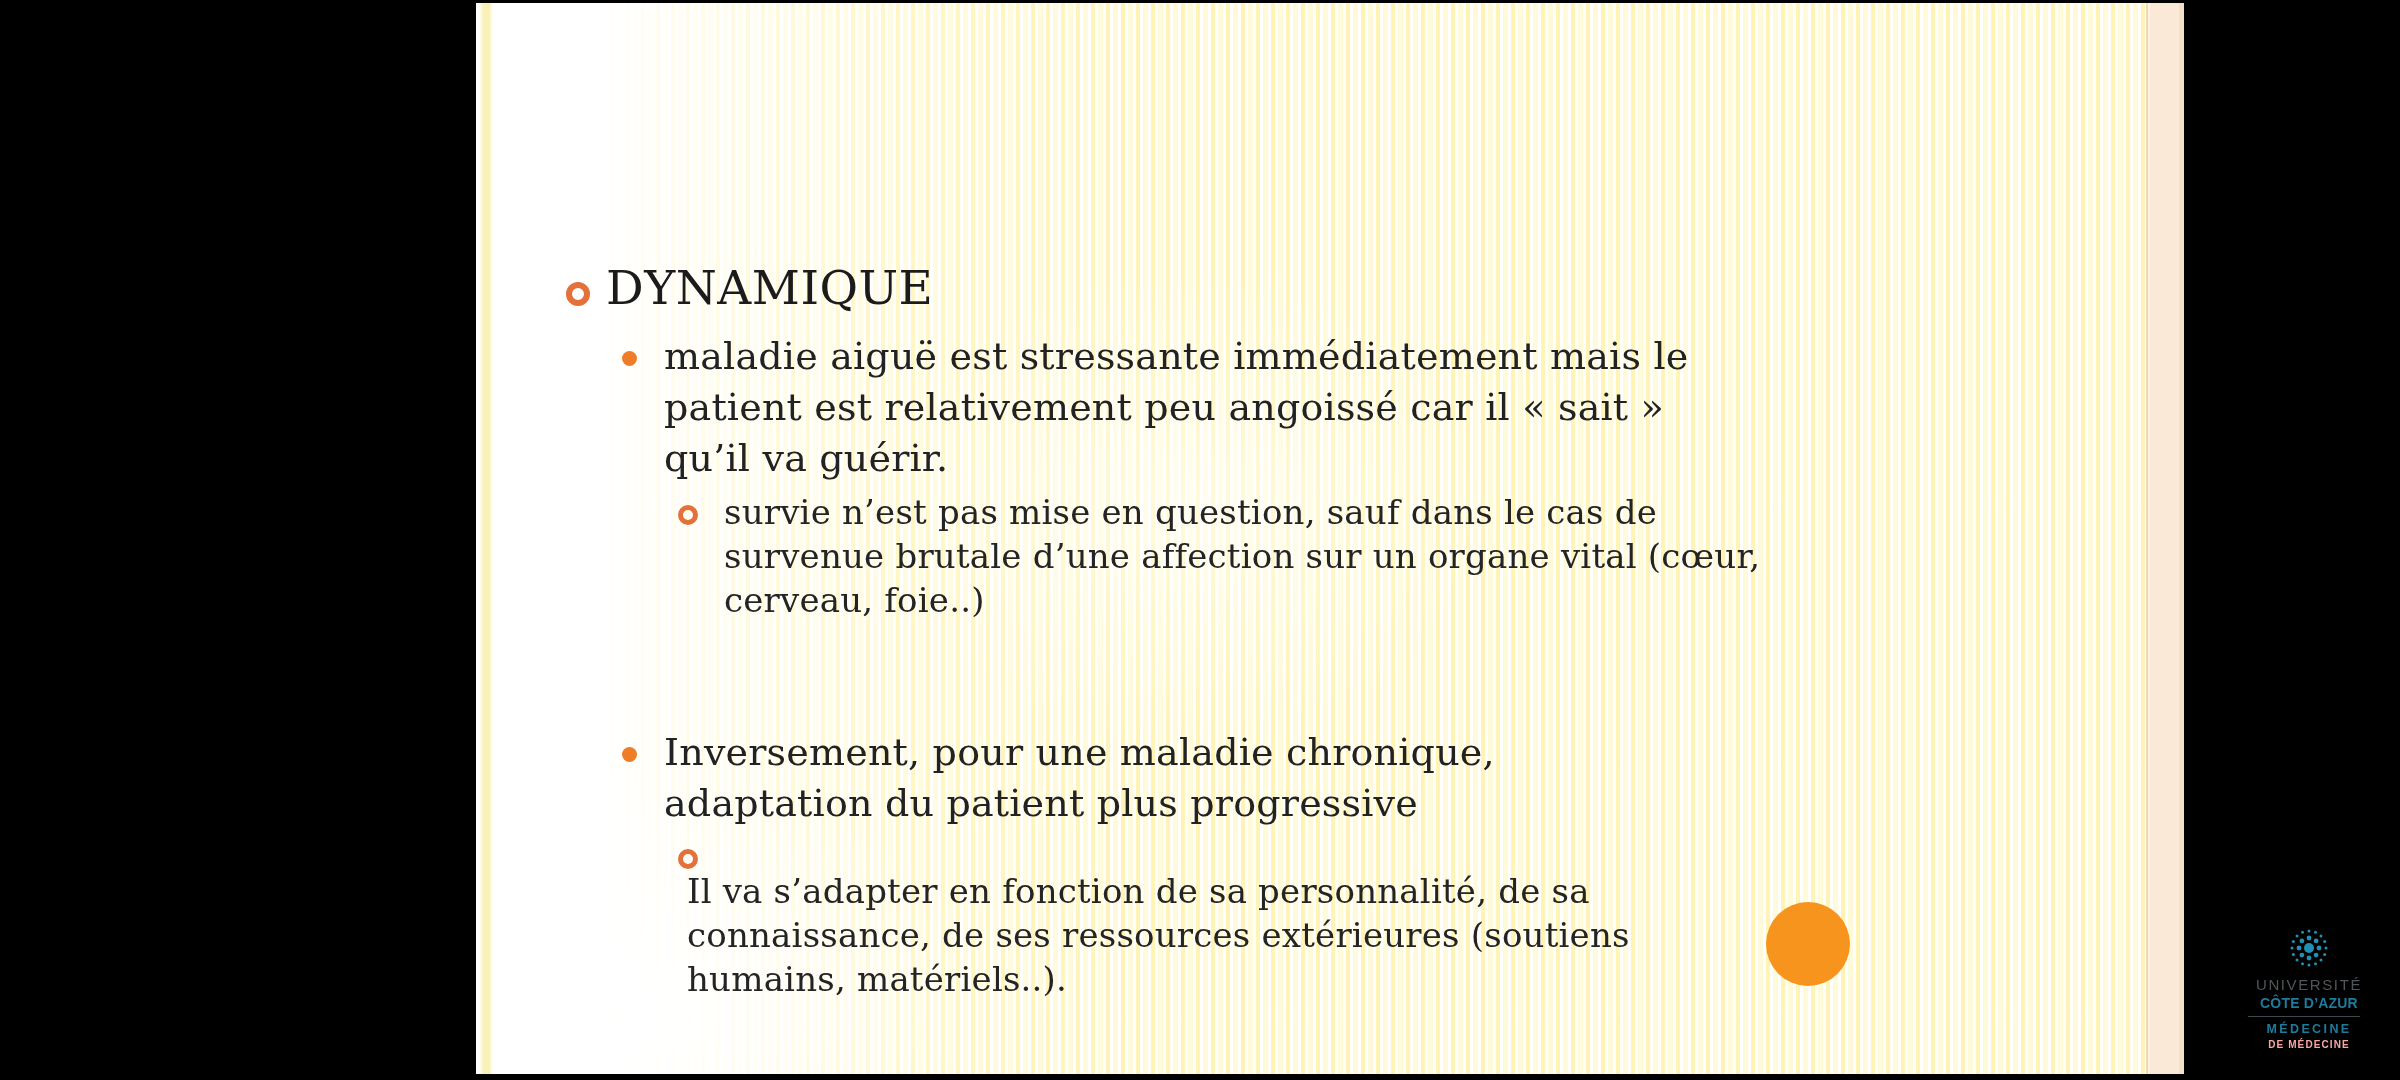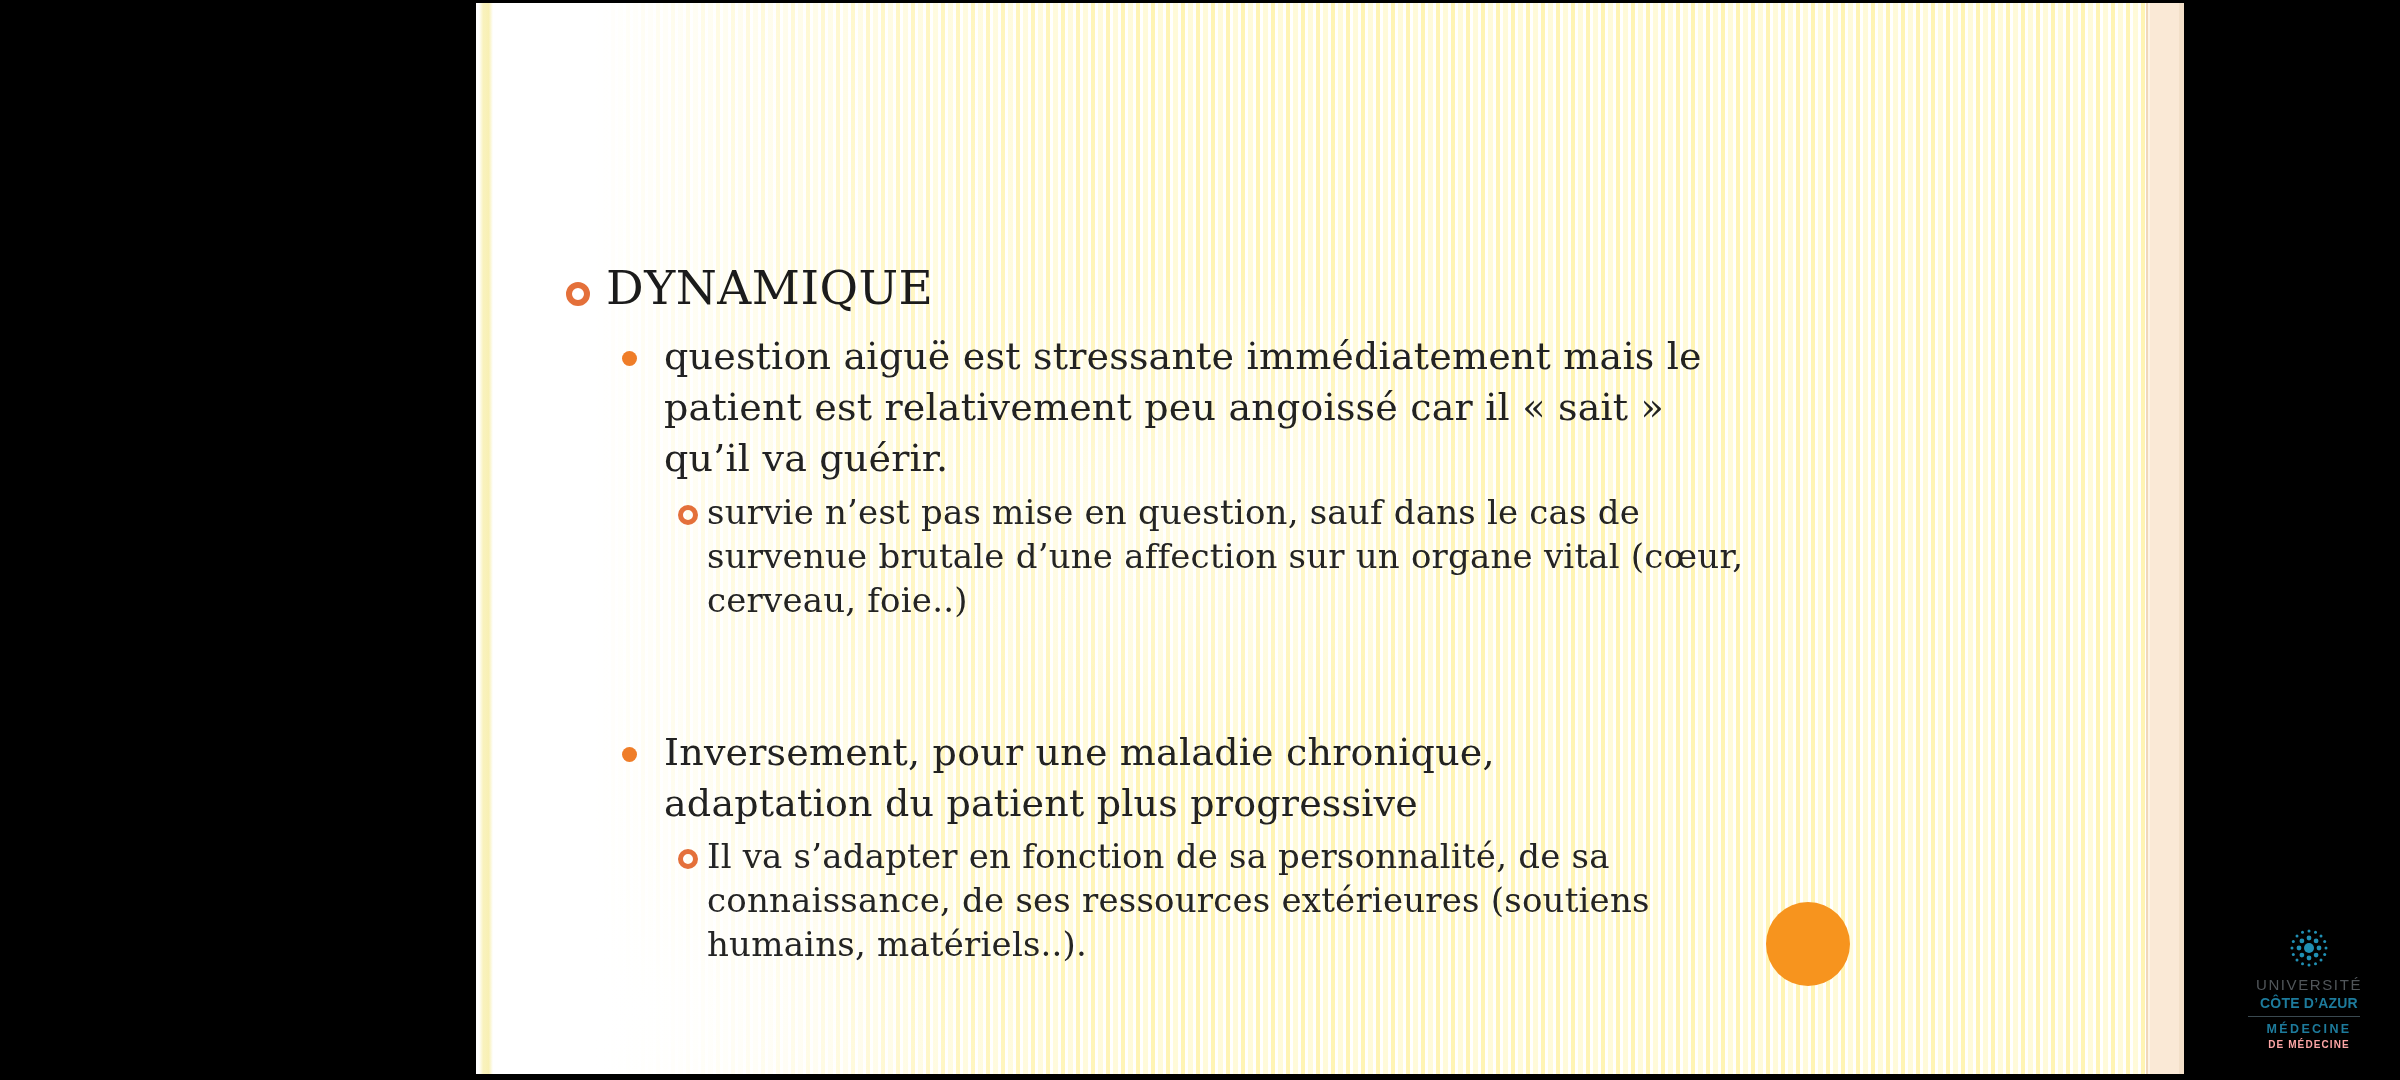--- a/index.html
+++ b/index.html
@@ -75,24 +75,24 @@
     letter-spacing: 0.2px;
   }
   .t-l2 {
     font-size: 34px; line-height: 44px;
     color: #242424; white-space: pre-line; margin-left: 9px;
     letter-spacing: 0.2px;
   }
 
   #blk-title { left: 90px;  top: 258px; }
   #blk-i0    { left: 146px; top: 328px; }
-  #blk-i1    { left: 202px; top: 487px; }
+  #blk-i1    { left: 202px; top: 487px; gap: 17px; }
   #blk-i2    { left: 202px; top: 624px; }
   #blk-i3    { left: 146px; top: 724px; }
-  #blk-i4    { left: 202px; top: 831px; }
+  #blk-i4    { left: 202px; top: 831px; flex-direction: column; }
 
   .accent-circle {
     position: absolute;
     left: 1290px; top: 899px;
     width: 84px; height: 84px;
     border-radius: 50%;
     background: #f7941e;
   }
 
   
@@ -129,21 +129,21 @@
     <div class="slide-left-accent"></div>
     <div class="slide-right-margin"></div>
 
     <div class="block" id="blk-title">
       <span class="ring-lg"></span>
       <div class="title-text">DYNAMIQUE</div>
     </div>
 
     <div class="block" id="blk-i0">
       <span class="dot-md"></span>
-      <div class="t-l1">question aiguë est stressante immédiatement mais le
+      <div class="t-l1">maladie aiguë est stressante immédiatement mais le
 patient est relativement peu angoissé car il « sait »
 qu’il va guérir.</div>
     </div>
 
     <div class="block" id="blk-i1">
       <span class="ring-sm"></span>
       <div class="t-l2">survie n’est pas mise en question, sauf dans le cas de
 survenue brutale d’une affection sur un organe vital (cœur,
 cerveau, foie..)</div>
     </div>

